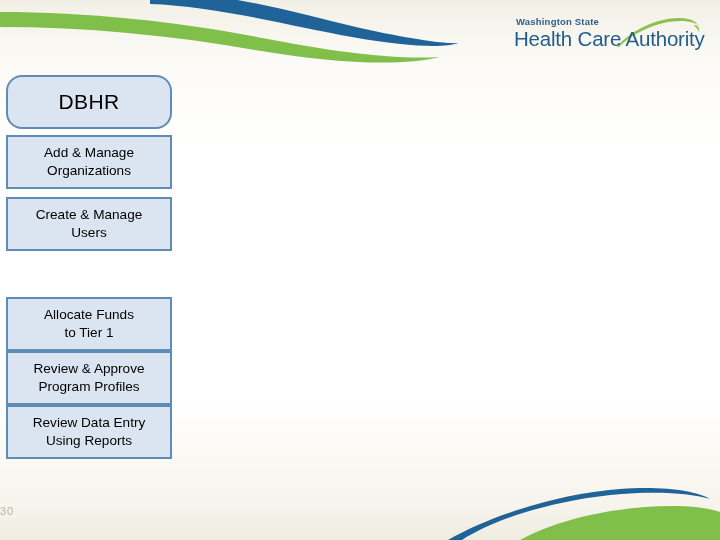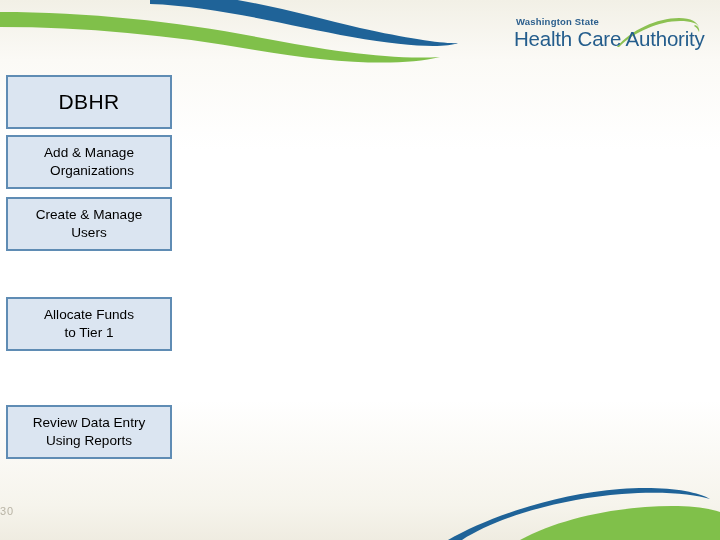--- a/index.html
+++ b/index.html
@@ -95,20 +95,21 @@
     display: flex;
     align-items: center;
     justify-content: center;
     line-height: 1.30;
   }
   .box-title {
     top: 75px;
     height: 54px;
     font-size: 21px;
     letter-spacing: .4px;
+    border-radius: 16px;
   }
   .box-step {
     height: 54px;
     font-size: 13.6px;
   }
   .box-step .lbl {
     display: block;
     padding: 0 4px;
   }
 
@@ -144,21 +145,21 @@
       <path fill="#8cc152" d="M 86,11 C 89,12 91,15 90,18 C 89,15 87,13 85,12 Z"></path>
     </svg>
     <div class="logo-state">Washington State</div>
     <div class="logo-main">Health Care Authority</div>
   </div>
 
   <div class="box box-title">
     <span>DBHR</span>
   </div>
 
-  <div class="box box-step" style="top:135px;text-align:right;">
+  <div class="box box-step" style="top:135px;">
     <span class="lbl">
       <span>Add &amp; Manage</span><br>
       <span>Organizations</span>
     </span>
   </div>
 
   <div class="box box-step" style="top:197px;">
     <span class="lbl">
       <span>Create &amp; Manage</span><br>
       <span>Users</span>
@@ -166,20 +167,26 @@
   </div>
 
 
   <div class="box box-step" style="top:297px;">
     <span class="lbl">
       <span>Allocate Funds</span><br>
       <span>to Tier 1</span>
     </span>
   </div>
 
+  <div class="box box-step" style="top:351px;">
+    <span class="lbl">
+      <span>Review &amp; Approve</span><br>
+      <span>Program Profiles</span>
+    </span>
+  </div>
 
   <div class="box box-step" style="top:405px;">
     <span class="lbl">
       <span>Review Data Entry</span><br>
       <span>Using Reports</span>
     </span>
   </div>
 
   <div class="page-number">30</div>
 

